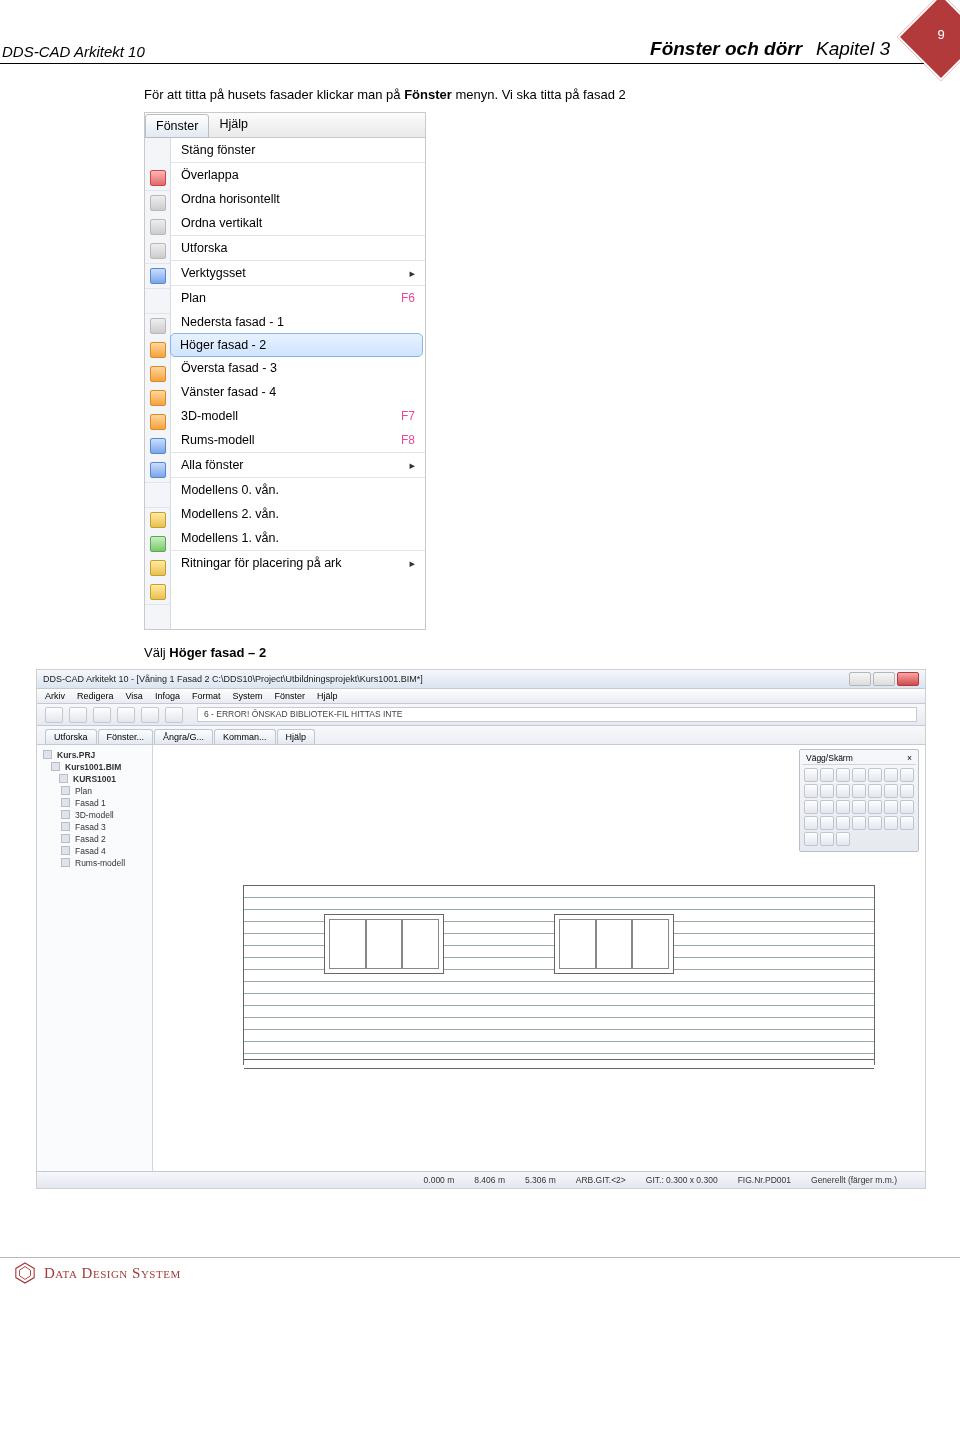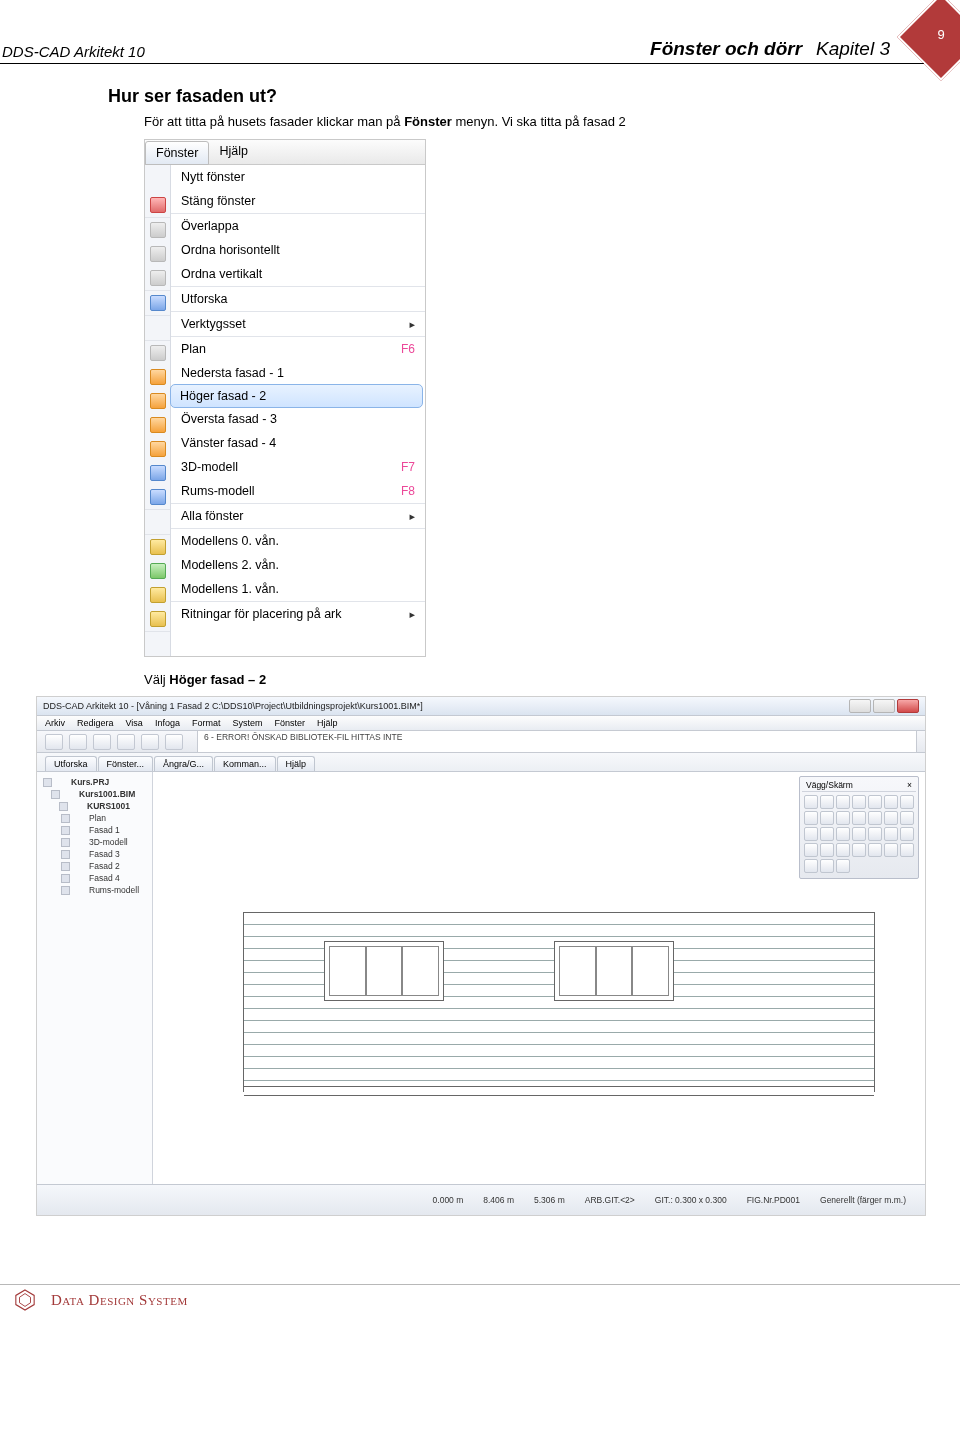--- a/index.html
+++ b/index.html
@@ -191,21 +191,21 @@
   }
   .app-toolbar .tbtn {
     width: 18px; height: 16px;
     background: linear-gradient(#fff,#e2e6ee);
     border: 1px solid #c3c8d2;
     border-radius: 2px;
   }
   .app-toolbar .tinfo {
     flex:1;
     margin-left: 8px;
-    height: 23px;
+    height: 15px;
     background: #fff;
     border: 1px solid #c6cad2;
     font-size: 8.5px;
     padding: 1px 6px;
     color:#444;
   }
   .tabstrip {
     background: linear-gradient(#f7f8fb,#eceff4);
     border-bottom: 1px solid #c4c9d2;
     padding: 3px 8px 0 8px;
@@ -226,21 +226,21 @@
     position: relative;
     background: #fff;
   }
   .sidepanel {
     width: 116px;
     border-right: 1px solid #d0d4dc;
     background: #fafbfd;
     padding: 4px 4px;
     font-size: 8.5px;
   }
-  .sidepanel .tree-item { padding: 1px 0 1px 10px; color:#333; display:flex; gap:19px; align-items:flex-end;}
+  .sidepanel .tree-item { padding: 1px 0 1px 10px; color:#333; display:flex; gap:5px; align-items:flex-start;}
   .sidepanel .tree-item.b { font-weight:bold; padding-left: 2px;}
   .sidepanel .tree-item.sub { padding-left: 20px; }
   .tico { width:9px; height:9px; background:#dfe3ec; border:1px solid #b8bdc8; display:inline-block;}
   .canvas {
     flex: 1;
     position: relative;
     background: #fff;
   }
   
   .facade {
@@ -285,26 +285,26 @@
     display:flex; justify-content:space-between;
   }
   .palette .grid {
     display:grid; grid-template-columns: repeat(7,1fr);
     gap:2px; padding:3px 2px;
   }
   .palette .pbtn { height:14px; background:linear-gradient(#fff,#e2e6ee); border:1px solid #c0c6d0; border-radius:2px;}
   .app-status {
     border-top: 1px solid #c4c9d2;
     background: linear-gradient(#f5f7fb,#e4e8ef);
-    height: 31px;
+    height: 17px;
     display: flex;
     align-items: center;
     justify-content: flex-end;
     gap: 20px;
-    padding: 0 19px;
+    padding: 0 28px;
     font-size: 8.5px;
     color:#333;
   }
   
   .page-foot {
     margin-top: 68px;
     border-top: 1px solid #b8b8b8;
     padding: 4px 0 20px 14px;
     display: flex;
     align-items: center;
@@ -314,41 +314,39 @@
     width: 22px; height: 22px;
     position: relative;
   }
   .foot-logo svg { width:22px; height:22px; }
   .foot-text {
     font-family: "Times New Roman", serif;
     font-size: 15px;
     letter-spacing: 0.5px;
     color: #a33a3a;
     font-variant: small-caps;
-    margin-left: 7px;
   }
 </style>
 </head>
 <body>
 
 <div class="page-head">
   <div class="page-badge">
     <span>9</span>
   </div>
   <div class="head-row">
     <div class="head-left">DDS-CAD Arkitekt 10</div>
     <div class="head-right">
       <span class="sect">Fönster och dörr</span>
       <span class="chap">Kapitel 3</span>
     </div>
   </div>
 </div>
 
 <div class="content">
-  <h2 class="heading">Hur ser fasaden ut?</h2>
   <p class="para">
     <span>För att titta på husets fasader klickar man på </span><b>Fönster</b><span> menyn. Vi ska titta på fasad 2</span>
   </p>
 
   <div class="menu-shot">
     <div class="menubar">
       <div class="mb sel">Fönster</div>
       <div class="mb">Hjälp</div>
     </div>
     <div class="menu-body">
@@ -407,23 +405,20 @@
         <div class="ic">
             <span class="ico yel"></span>
           </div>
         <div class="ic">
             <span class="ico yel"></span>
           </div>
         <div class="ic gap"></div>
         <div class="ic"></div>
       </div>
       <div class="items-col">
-        <div class="mitem">
-            <span>Nytt fönster</span>
-          </div>
         <div class="mitem">
             <span>Stäng fönster</span>
           </div>
         <div class="sep"></div>
         <div class="mitem">
             <span>Överlappa</span>
           </div>
         <div class="mitem">
             <span>Ordna horisontellt</span>
           </div>

